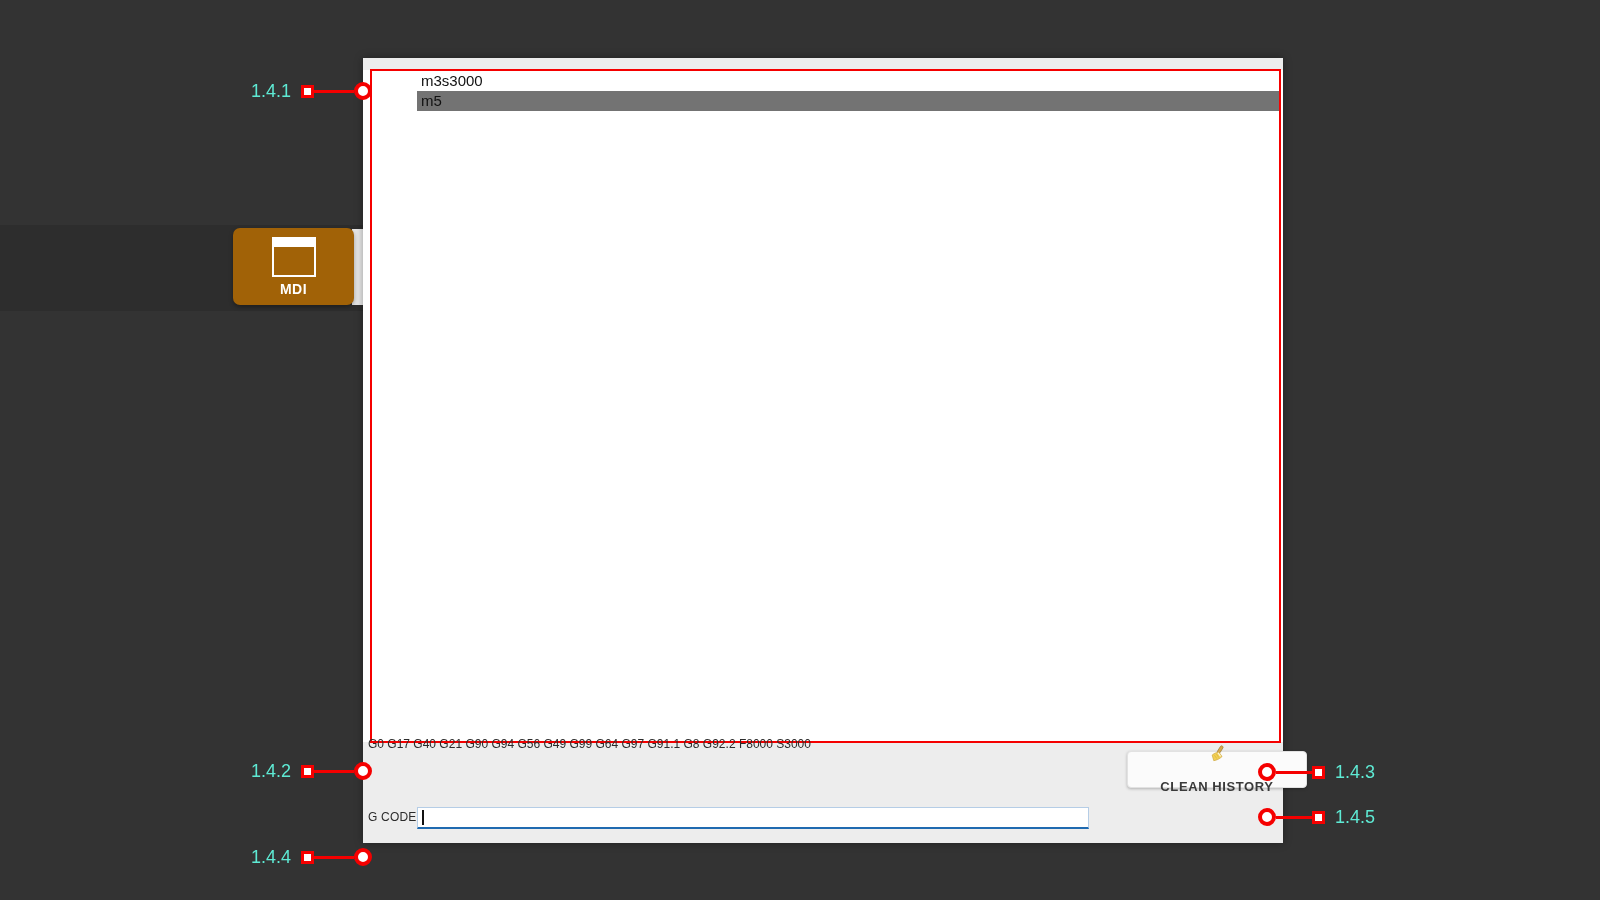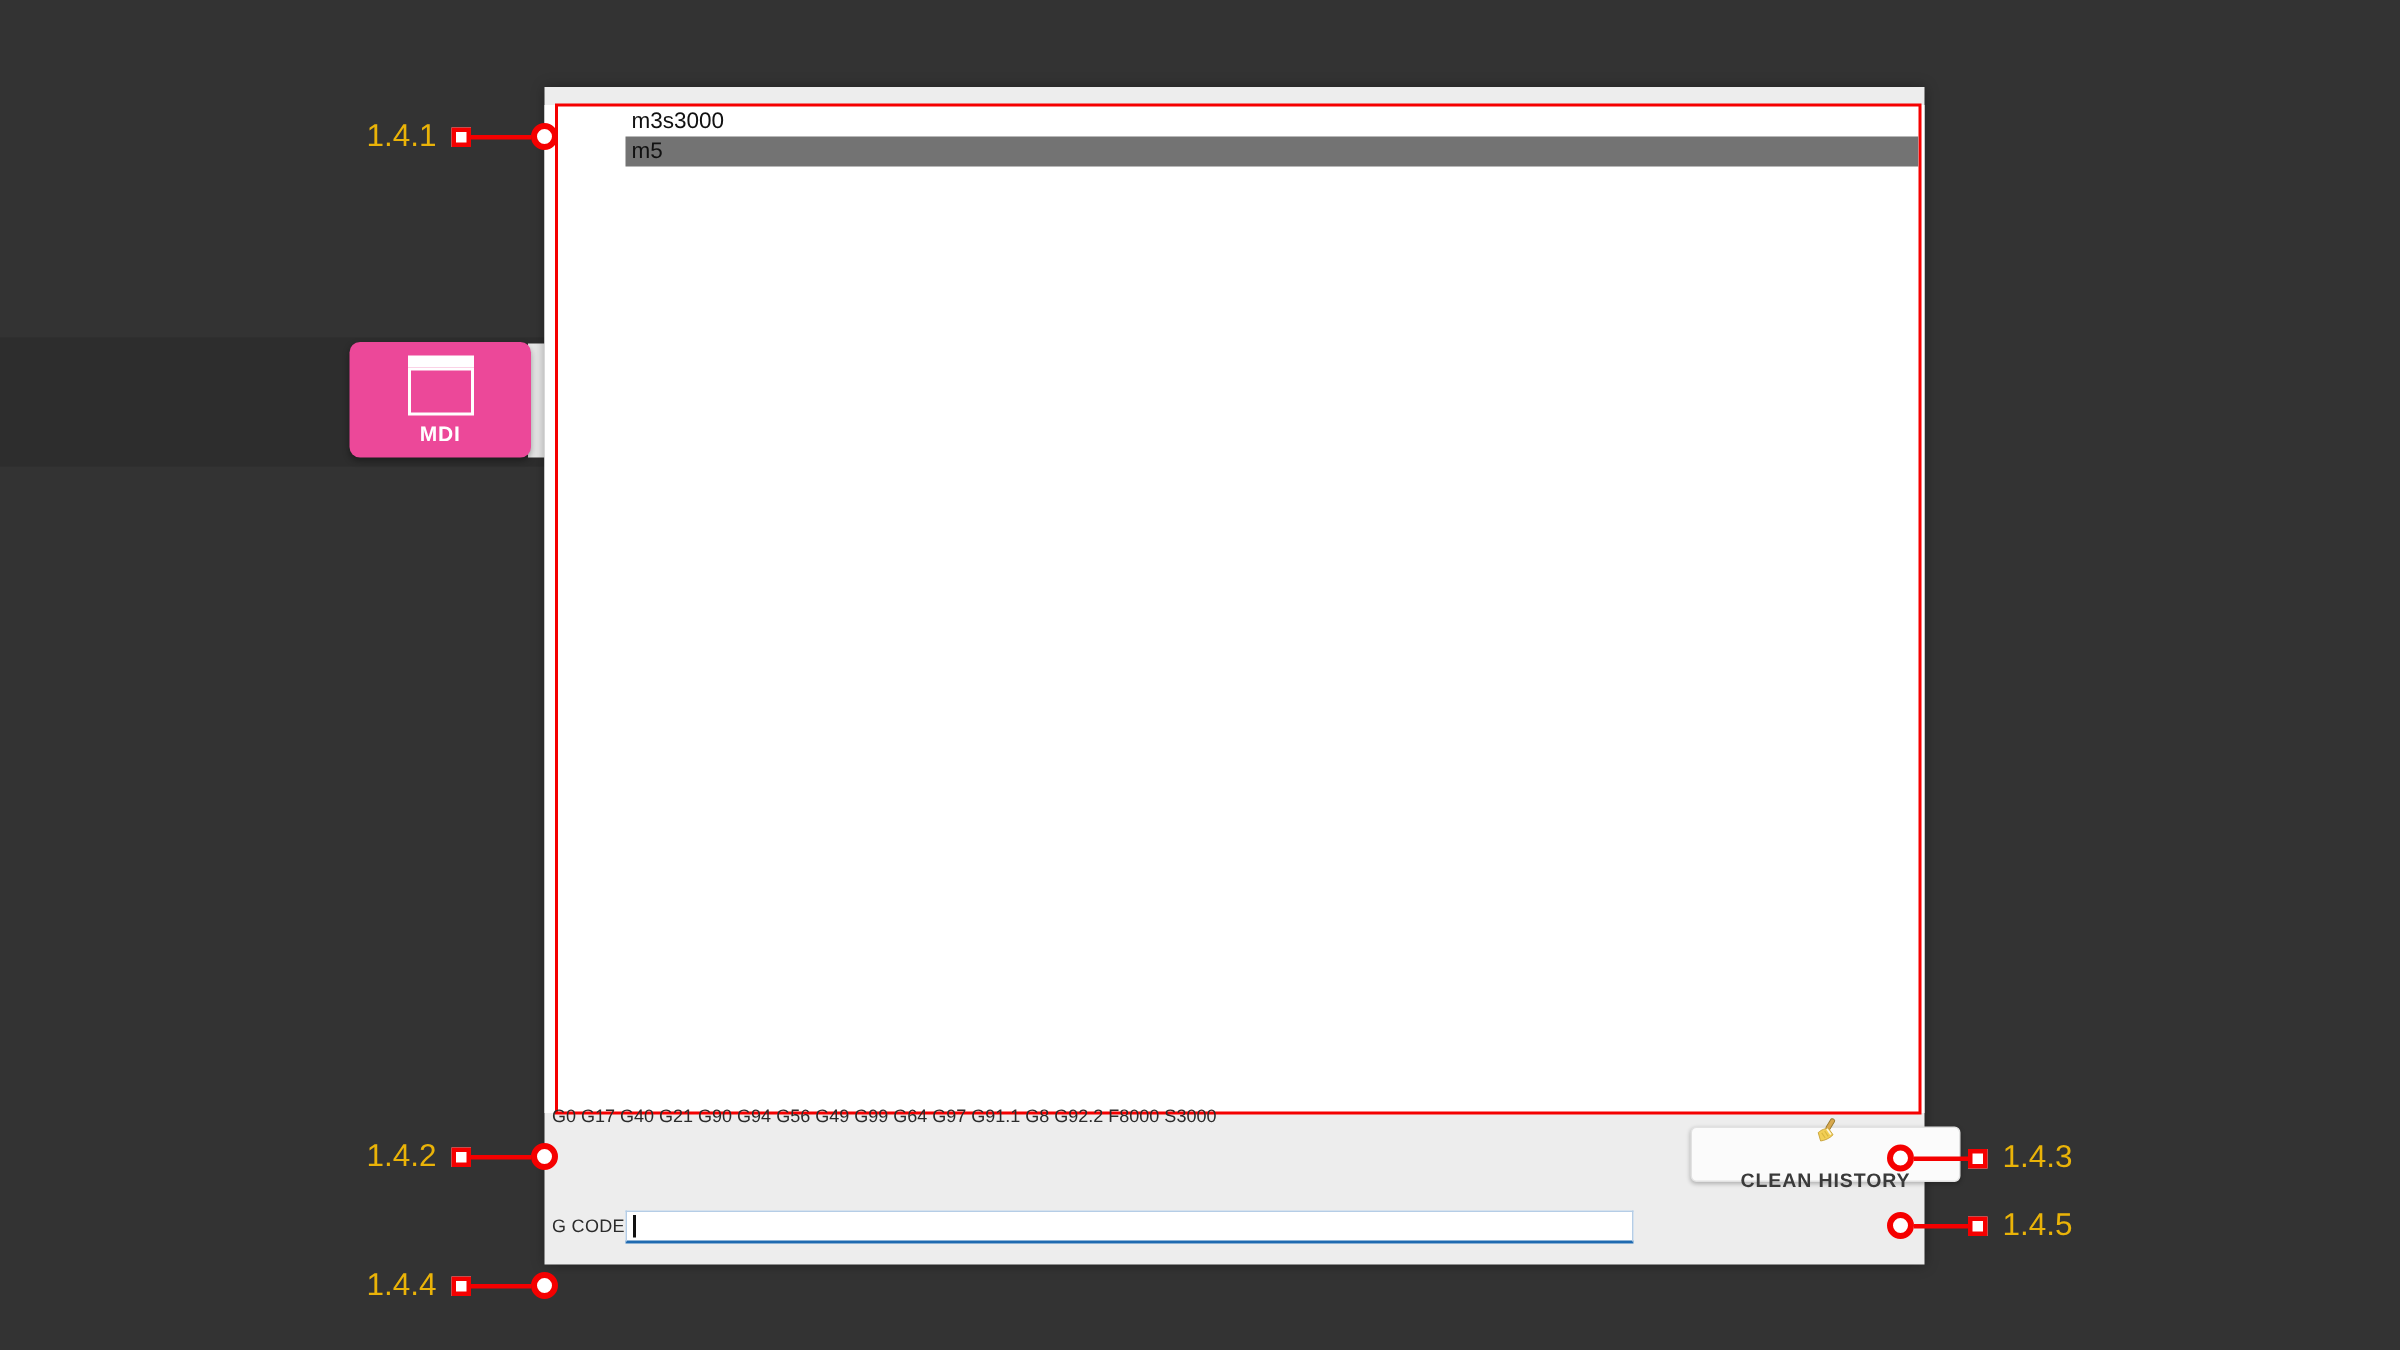--- a/index.html
+++ b/index.html
@@ -7,21 +7,21 @@
     position:relative;width:1600px;height:900px;overflow:hidden;
     background:#333333;
     font-family:"Liberation Sans","DejaVu Sans",sans-serif;
   }
   
   .tab-band{position:absolute;left:0;top:225px;width:363px;height:86px;background:#2d2d2d;}
   .tab-connector{position:absolute;left:352px;top:229px;width:11px;height:76px;background:#e9e9e9;}
   
   .mdi-tab{
     position:absolute;left:233px;top:228px;width:121px;height:77px;
-    background:#ec4899;border-radius:7px;
+    background:#a16207;border-radius:7px;
     display:flex;flex-direction:column;align-items:center;justify-content:center;gap:4px;
     box-shadow:0 2px 4px rgba(0,0,0,.35);cursor:pointer;
   }
   .win-icon{width:44px;height:40px;}
   .win-icon .bar{width:44px;height:8px;background:#fff;}
   .win-icon .box{width:44px;height:32px;border:2px solid #fff;box-sizing:border-box;}
   .mdi-label{color:#fff;font-size:14px;font-weight:bold;letter-spacing:.5px;}
   
   .panel{
     position:absolute;left:363px;top:58px;width:920px;height:785px;
@@ -54,21 +54,21 @@
     position:absolute;background:#fbfbfb;border:1px solid #e2e2e2;border-radius:4px;
     box-sizing:border-box;box-shadow:0 1px 3px rgba(0,0,0,.25);
     display:flex;align-items:center;justify-content:center;gap:16px;cursor:pointer;
   }
   .btn-clean{left:764px;top:693px;width:180px;height:37px;flex-direction:column;}
   .btn-run{left:734px;top:740px;width:181px;height:33px;}
   .panel-btn .btn-label{font-size:13px;font-weight:bold;color:#3a3a3a;letter-spacing:.6px;}
   .icon-wrap{display:flex;align-items:center;}
   
   .callout{position:absolute;display:flex;align-items:center;height:26px;}
-  .callout .lbl{font-size:21px;color:#eab308;white-space:nowrap;}
+  .callout .lbl{font-size:18px;color:#5eead4;white-space:nowrap;}
   .callout .lbl.left{width:54px;text-align:right;margin-right:10px;}
   .callout .lbl.right{margin-left:10px;}
   .callout .sq{width:13px;height:13px;background:#fff;border:3px solid #f50000;box-sizing:border-box;flex:none;}
   .callout .ln{height:3px;background:#f50000;flex:none;}
   .callout .ci{width:18px;height:18px;border-radius:50%;background:#fff;border:4px solid #f50000;box-sizing:border-box;flex:none;}
 </style>
 </head>
 <body>
 
 <div class="stage">

